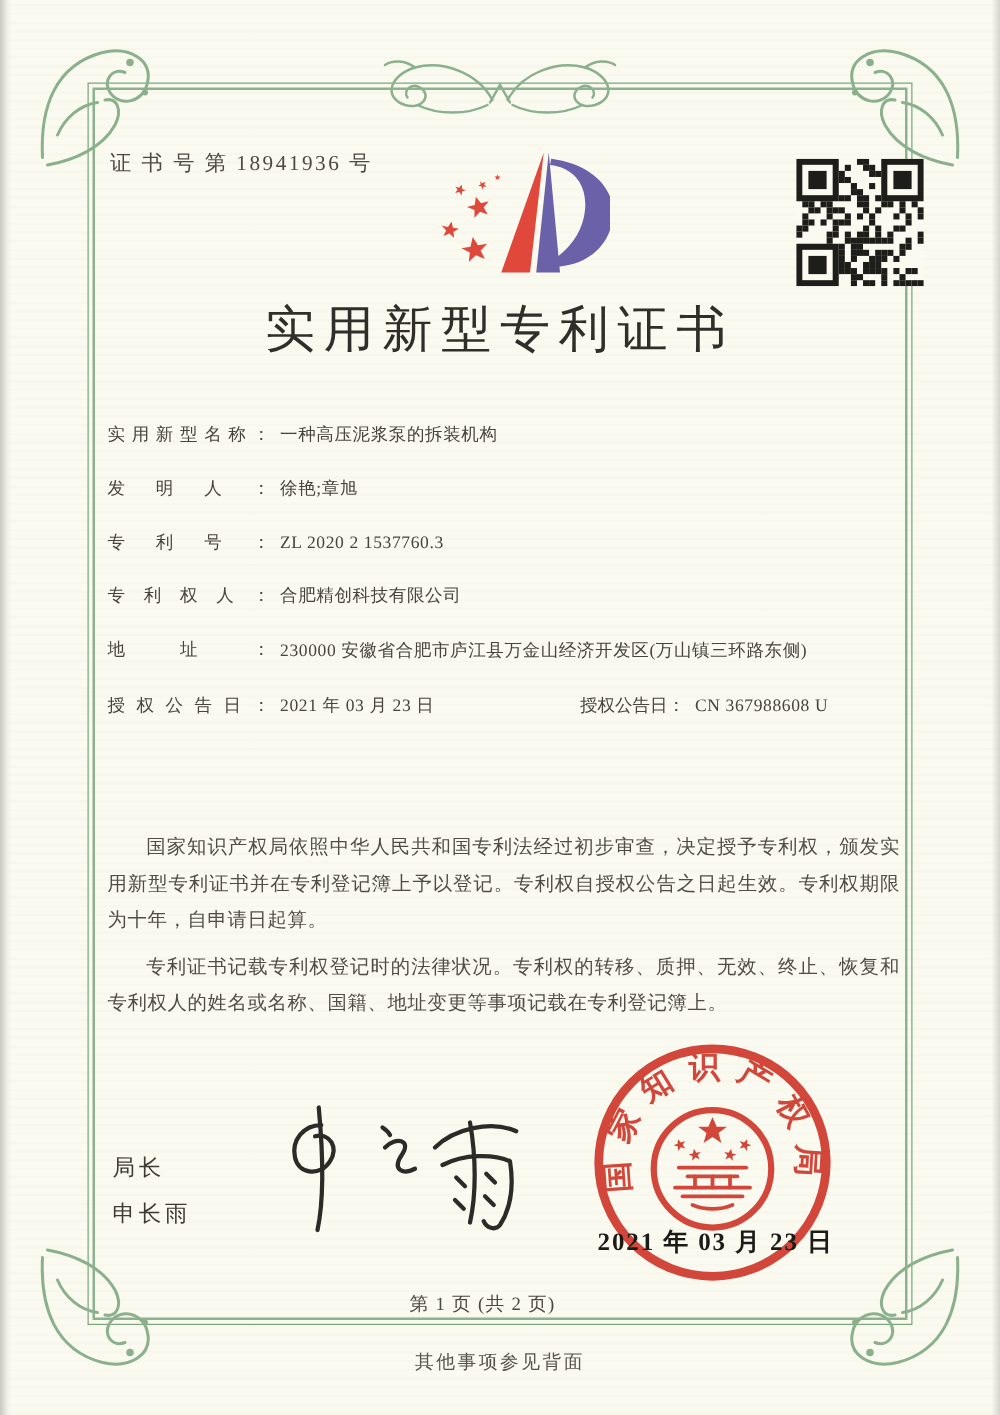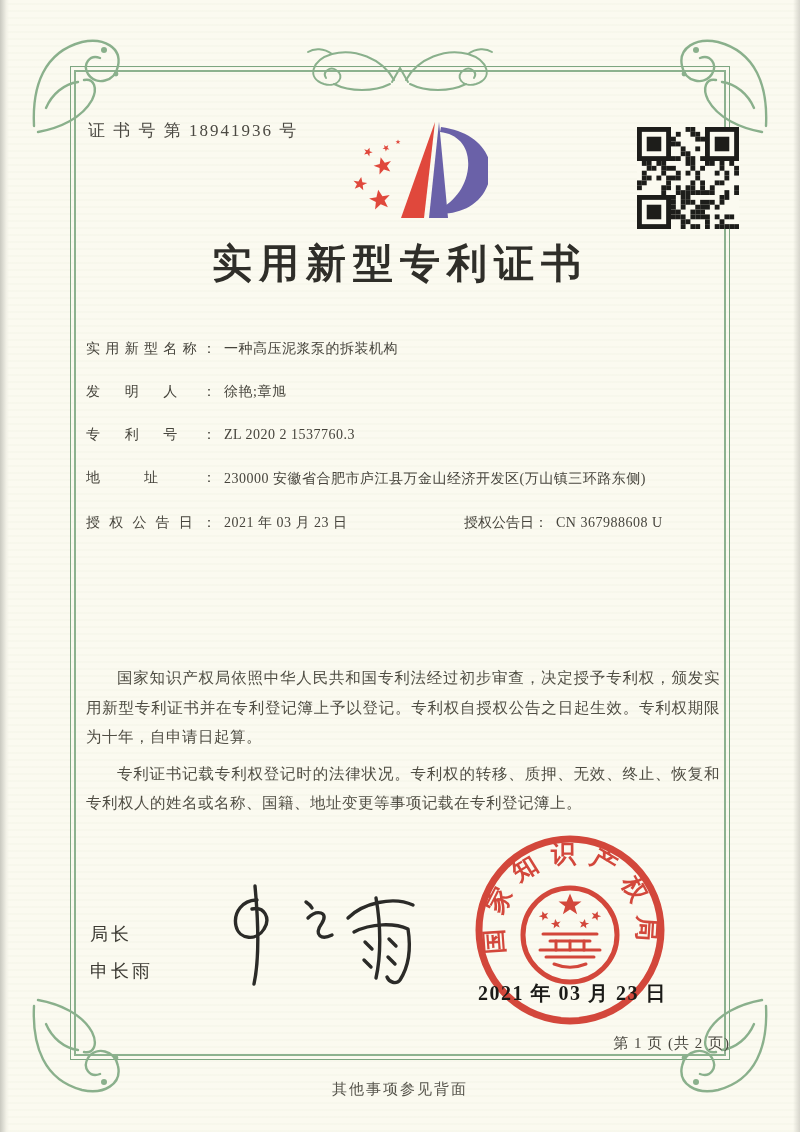--- a/index.html
+++ b/index.html
@@ -19,21 +19,21 @@
   
   .frame-outer { position:absolute; left:70px; top:66px; width:660px; height:994px;
     border:1px solid #7da681; }
   .frame-inner { position:absolute; left:74px; top:70px; width:652px; height:986px;
     border:2px solid #8db28f; }
   .ornament { position:absolute; pointer-events:none; }
 
   .cert-no { position:absolute; left:88px; top:119px; font-size:17px;
     letter-spacing:2px; color:#4b4942; }
   .title { position:absolute; left:70px; top:236px; width:660px; text-align:center;
-    font-size:40px; font-weight:700; letter-spacing:7px; color:#2f2e29; }
+    font-size:40px; font-weight:400; letter-spacing:7px; color:#2f2e29; }
 
   .fields { position:absolute; left:86px; top:337px; width:640px; font-size:14px; color:#46443c; }
   .frow { position:relative; margin-bottom:19px; line-height:24px; white-space:nowrap; }
   .flabel { display:inline-block; width:130px; text-align:justify; text-align-last:justify;
     vertical-align:top; }
   .fvalue { display:inline-block; margin-left:8px; letter-spacing:0.5px; vertical-align:top; }
   .frow.address .fvalue { width:468px; white-space:normal; line-height:26px; }
   .frow.grant .pair2 { position:absolute; left:378px; top:0; }
 
   .body-text { position:absolute; left:86px; top:663px; width:634px;
@@ -42,21 +42,21 @@
   .body-text p { text-indent:2em; margin-bottom:7px; }
 
   .sig-block { position:absolute; left:90px; top:916px; font-size:18px;
     line-height:37px; color:#3c3a33; letter-spacing:3px; }
   .signature-svg { position:absolute; left:205px; top:878px; }
 
   .seal-svg { position:absolute; left:470px; top:830px; opacity:0.93; }
   .seal-date { position:absolute; left:478px; top:980px; font-size:20px; font-weight:600;
     color:#1b1b18; letter-spacing:1.5px; white-space:nowrap; }
 
-  .page-info { position:absolute; left:70px; top:1034px; width:660px; text-align:right;
+  .page-info { position:absolute; left:56px; top:1034px; width:660px; text-align:center;
     font-size:15px; color:#4a4840; letter-spacing:1px; }
   .back-note { position:absolute; left:0; top:1080px; width:800px; text-align:center;
     font-size:15px; color:#55534a; letter-spacing:2px; }
 
   .logo-svg { position:absolute; left:338px; top:106px; }
   .qr-svg { position:absolute; left:637px; top:127px; }
 </style>
 </head>
 <body>
 
@@ -287,20 +287,23 @@
   <div class="fields">
     <div class="frow">
       <span class="flabel">实用新型名称：</span><span class="fvalue">一种高压泥浆泵的拆装机构</span>
     </div>
     <div class="frow">
       <span class="flabel">发明人：</span><span class="fvalue">徐艳;章旭</span>
     </div>
     <div class="frow">
       <span class="flabel">专利号：</span><span class="fvalue">ZL 2020 2 1537760.3</span>
     </div>
+    <div class="frow">
+      <span class="flabel">专利权人：</span><span class="fvalue">合肥精创科技有限公司</span>
+    </div>
     <div class="frow address">
       <span class="flabel">地址：</span><span class="fvalue">230000 安徽省合肥市庐江县万金山经济开发区(万山镇三环路东侧)</span>
     </div>
     <div class="frow grant">
       <span>
         <span class="flabel">授权公告日：</span><span class="fvalue">2021 年 03 月 23 日</span>
       </span>
       <span class="pair2">
         <span>授权公告日：</span><span class="fvalue">CN 367988608 U</span>
       </span>

